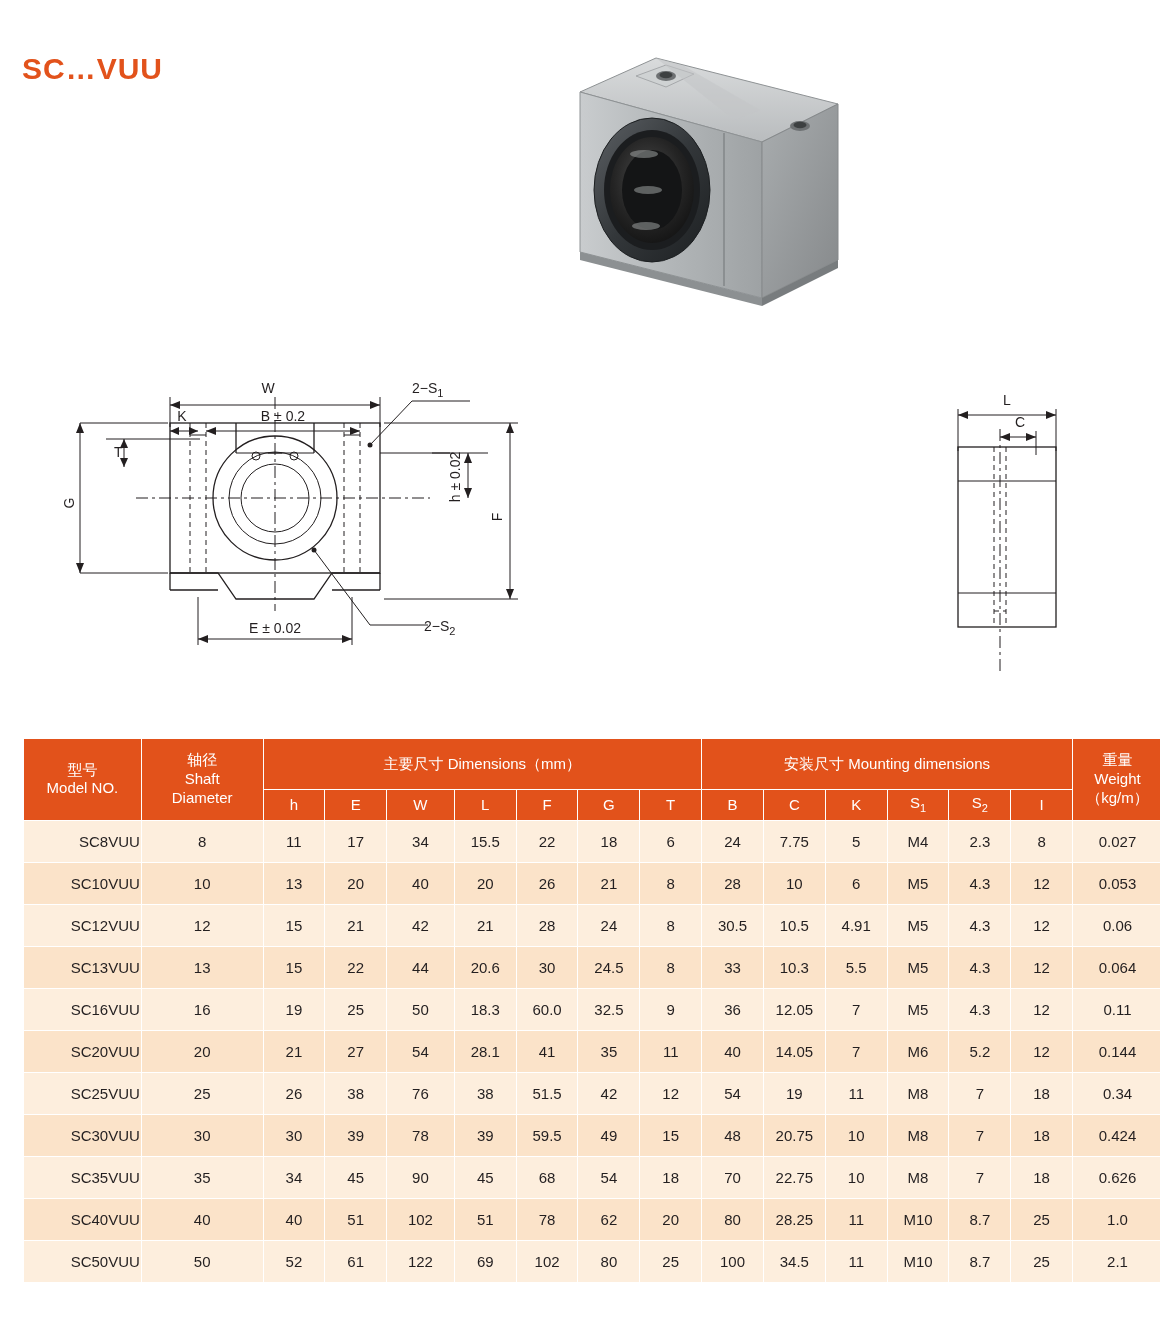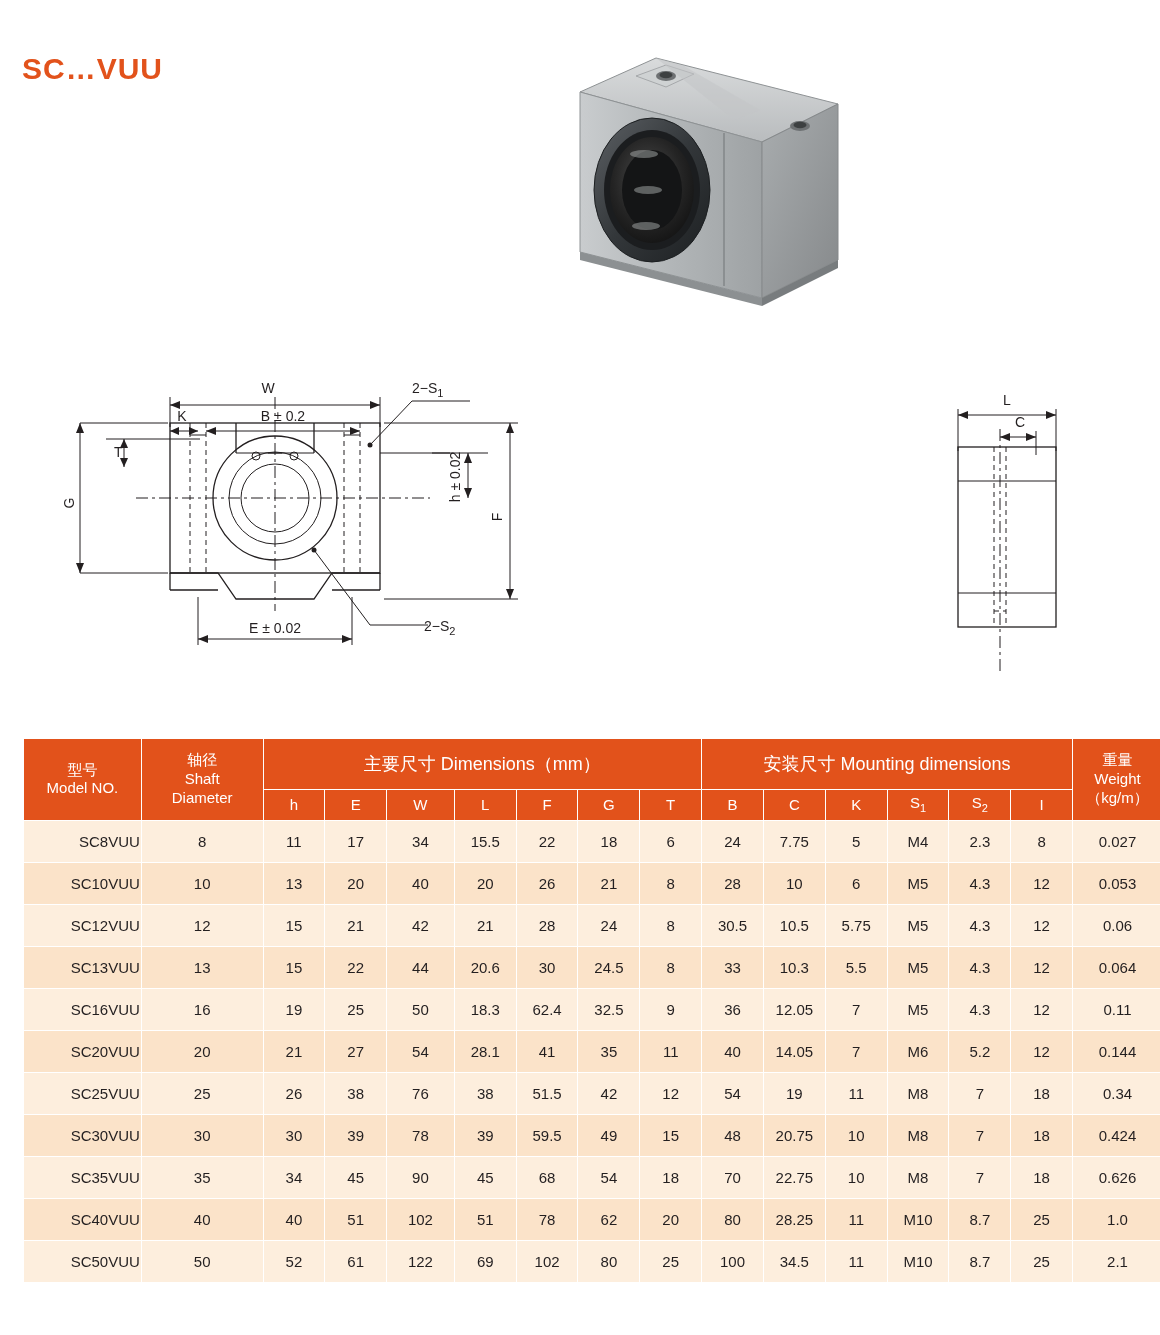--- a/index.html
+++ b/index.html
@@ -72,21 +72,21 @@
     vertical-align: middle;
   }
   table.spec thead th {
     background: #e2521b;
     color: #ffffff;
     font-weight: normal;
     line-height: 1.25;
     padding: 4px 2px;
   }
   table.spec thead th.group {
-    font-size: 18px;
+    font-size: 15px;
     height: 42px;
   }
   table.spec thead th.stub {
     font-size: 15px;
   }
   table.spec tbody td {
     background: #fdeedd;
     height: 39px;
     color: #231f20;
     font-size: 15px;
@@ -388,21 +388,21 @@
         <td>12</td>
         <td>15</td>
         <td>21</td>
         <td>42</td>
         <td>21</td>
         <td>28</td>
         <td>24</td>
         <td>8</td>
         <td>30.5</td>
         <td>10.5</td>
-        <td>5.75</td>
+        <td>4.91</td>
         <td>M5</td>
         <td>4.3</td>
         <td>12</td>
         <td>0.06</td>
       </tr>
       <tr>
         <td class="model">SC13VUU</td>
         <td>13</td>
         <td>15</td>
         <td>22</td>
@@ -419,21 +419,21 @@
         <td>12</td>
         <td>0.064</td>
       </tr>
       <tr>
         <td class="model">SC16VUU</td>
         <td>16</td>
         <td>19</td>
         <td>25</td>
         <td>50</td>
         <td>18.3</td>
-        <td>62.4</td>
+        <td>60.0</td>
         <td>32.5</td>
         <td>9</td>
         <td>36</td>
         <td>12.05</td>
         <td>7</td>
         <td>M5</td>
         <td>4.3</td>
         <td>12</td>
         <td>0.11</td>
       </tr>

